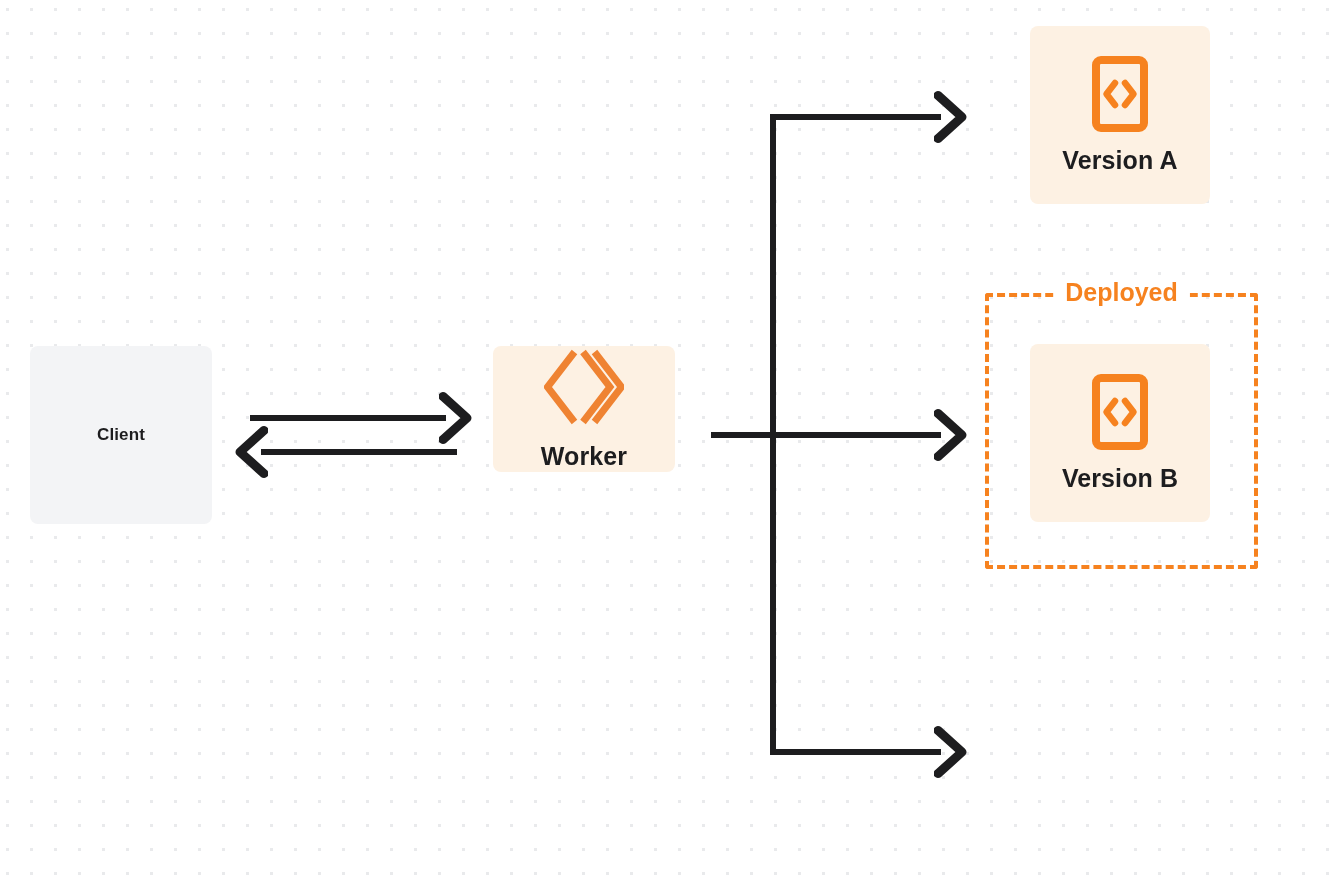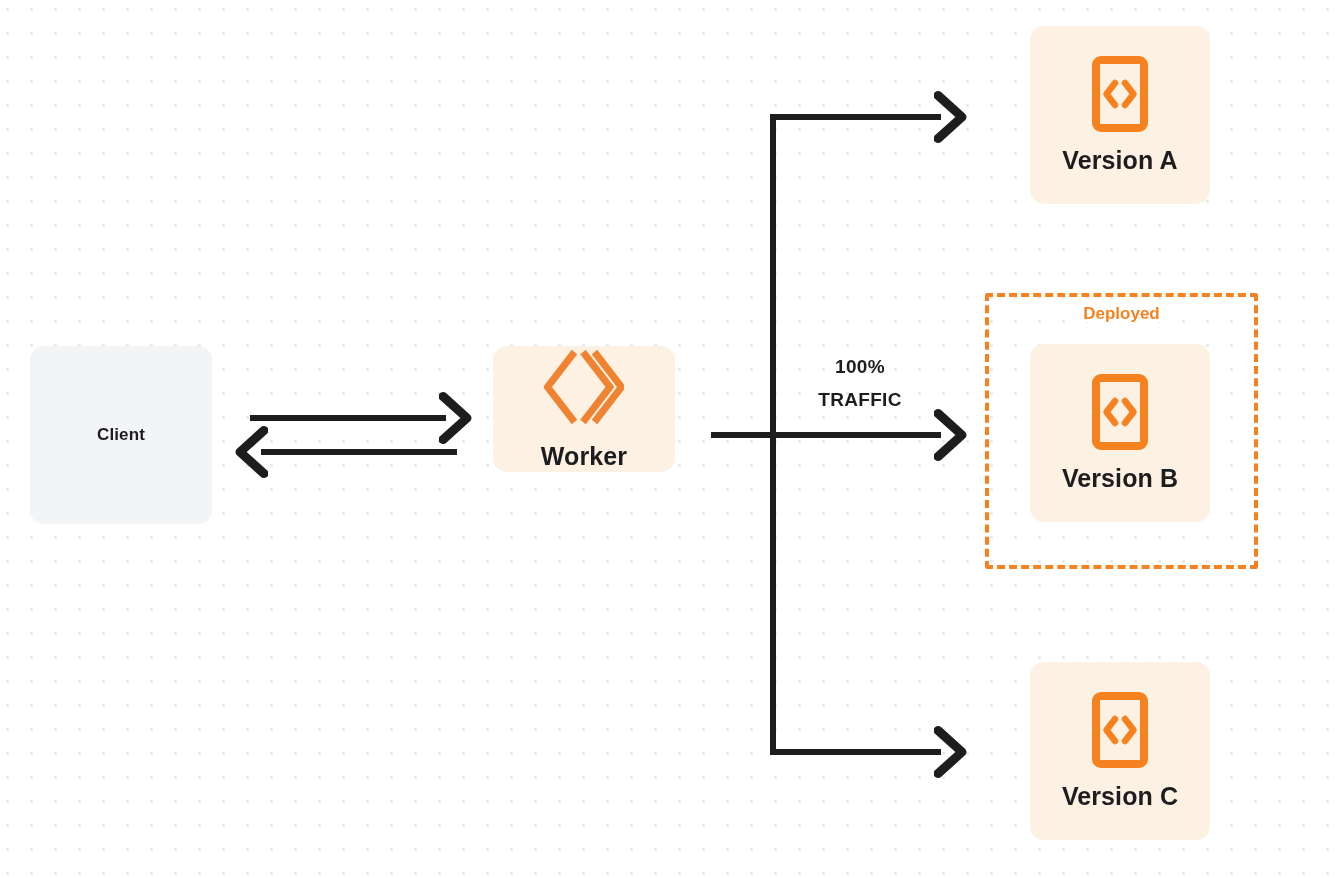--- a/index.html
+++ b/index.html
@@ -22,21 +22,21 @@
     background-color: #ffffff;
     background-image: radial-gradient(circle at 1.6px 1.6px, #e9eaec 1.6px, transparent 1.7px);
     background-size: 24px 24px;
     background-position: 6px 8px;
   }
 
   
   .node {
     position: absolute;
     box-sizing: border-box;
-    border-radius: 14px;
+    border-radius: 8px;
     display: flex;
     flex-direction: column;
     align-items: center;
     justify-content: center;
   }
   .node-label {
     font-weight: bold;
     color: #1d1d1f;
     letter-spacing: 0.1px;
     white-space: nowrap;
@@ -97,25 +97,24 @@
     border-radius: 3px;
   }
   #deployed-label {
     position: absolute;
     left: 50%;
     top: -4px;
     transform: translate(-50%, -52%);
     background-color: #ffffff;
     padding: 0 12px;
     color: #f6821f;
-    font-size: 17px;
+    font-size: 25px;
     font-weight: bold;
     white-space: nowrap;
     line-height: 1;
-    margin-top: 21px;
   }
 
   
   #traffic-label {
     position: absolute;
     left: 797px;
     top: 350px;
     width: 126px;
     text-align: center;
     color: #1d1d1f;
@@ -174,24 +173,20 @@
         <path d="M 30.5 4 L 3.5 39 L 30.5 74" fill="none" stroke="#ef8332" stroke-width="7" stroke-linejoin="miter" stroke-linecap="butt"></path>
 
         <path d="M 39 4 L 66 39 L 39 74" fill="none" stroke="#ef8332" stroke-width="7" stroke-linejoin="miter" stroke-linecap="butt"></path>
 
         <path d="M 50.5 4 L 77.5 39 L 50.5 74" fill="none" stroke="#ef8332" stroke-width="7" stroke-linejoin="miter" stroke-linecap="butt"></path>
       </svg>
     </span>
     <span class="node-label">Worker</span>
   </div>
 
-  <div id="traffic-label">
-    <div>100%</div>
-    <div>TRAFFIC</div>
-  </div>
 
   <div id="deployed-group">
     <span id="deployed-label">Deployed</span>
   </div>
 
   <div class="node version-node" id="version-a-node">
     <span class="icon-wrap">
       <svg width="58" height="76" viewBox="0 0 58 76" xmlns="http://www.w3.org/2000/svg">
         <rect x="5" y="4" width="48" height="68" rx="5" ry="5" fill="none" stroke="#f6821f" stroke-width="8"></rect>
         <path d="M 24 27 L 15.5 38 L 24 49" fill="none" stroke="#f6821f" stroke-width="6.5" stroke-linecap="round" stroke-linejoin="round"></path>
@@ -205,24 +200,14 @@
     <span class="icon-wrap">
       <svg width="58" height="76" viewBox="0 0 58 76" xmlns="http://www.w3.org/2000/svg">
         <rect x="5" y="4" width="48" height="68" rx="5" ry="5" fill="none" stroke="#f6821f" stroke-width="8"></rect>
         <path d="M 24 27 L 15.5 38 L 24 49" fill="none" stroke="#f6821f" stroke-width="6.5" stroke-linecap="round" stroke-linejoin="round"></path>
         <path d="M 34 27 L 42.5 38 L 34 49" fill="none" stroke="#f6821f" stroke-width="6.5" stroke-linecap="round" stroke-linejoin="round"></path>
       </svg>
     </span>
     <span class="node-label">Version B</span>
   </div>
 
-  <div class="node version-node" id="version-c-node">
-    <span class="icon-wrap">
-      <svg width="58" height="76" viewBox="0 0 58 76" xmlns="http://www.w3.org/2000/svg">
-        <rect x="5" y="4" width="48" height="68" rx="5" ry="5" fill="none" stroke="#f6821f" stroke-width="8"></rect>
-        <path d="M 24 27 L 15.5 38 L 24 49" fill="none" stroke="#f6821f" stroke-width="6.5" stroke-linecap="round" stroke-linejoin="round"></path>
-        <path d="M 34 27 L 42.5 38 L 34 49" fill="none" stroke="#f6821f" stroke-width="6.5" stroke-linecap="round" stroke-linejoin="round"></path>
-      </svg>
-    </span>
-    <span class="node-label">Version C</span>
-  </div>
 
 </div>
 
 </body></html>

